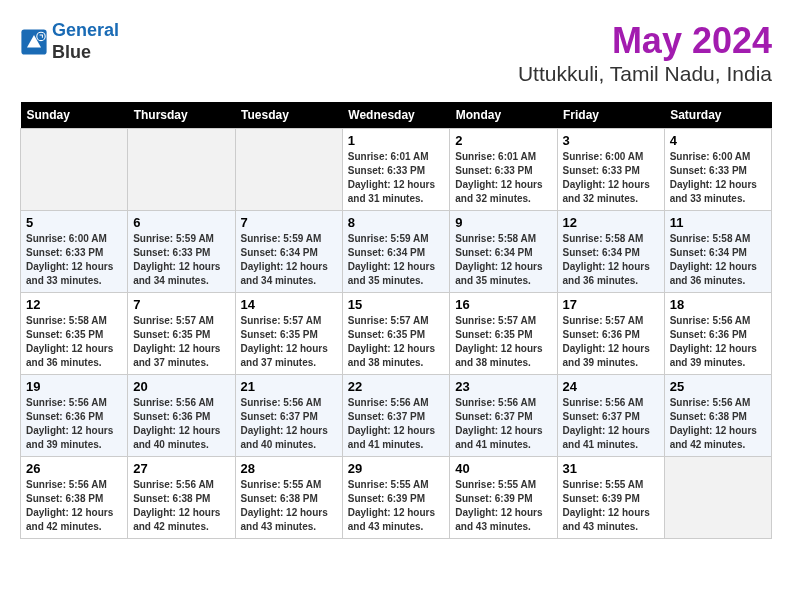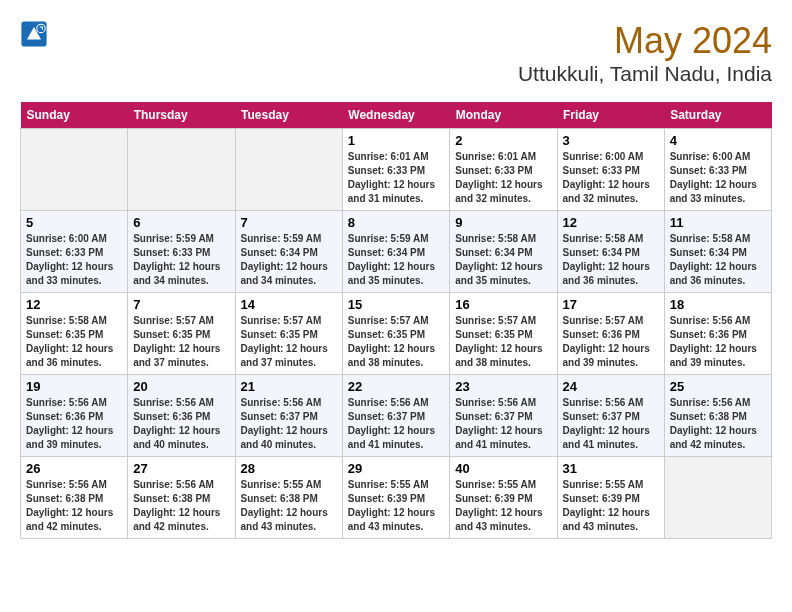--- a/index.html
+++ b/index.html
@@ -32,34 +32,34 @@
     .logo-icon {
       width: 28px;
       height: 28px;
       margin-right: 4px;
     }
     .title-block {
       text-align: right;
     }
     .month-title {
       font-size: 36px;
-      font-weight: normal;
-      color: #a16207;
+      font-weight: bold;
+      color: #a21caf;
     }
     .location {
       font-size: 21px;
       color: #333;
     }
     table {
       width: 100%;
       border-collapse: collapse;
       font-size: 11px;
     }
     thead tr th {
-      background-color: #be185d;
+      background-color: #000000;
       color: #fff;
       text-align: left;
       padding: 6px 6px;
       font-size: 12px;
       font-weight: bold;
     }
     tbody tr td {
       border: 1px solid #ccc;
       vertical-align: top;
       padding: 4px 5px;
@@ -95,20 +95,24 @@
 
 <div class="header">
   <div class="logo">
     <svg class="logo-icon" viewBox="0 0 40 40">
       <rect x="2" y="2" width="36" height="36" rx="4" fill="#1a6bb5"></rect>
       <polygon points="10,28 20,10 30,28" fill="white"></polygon>
       <circle cx="30" cy="12" r="6" fill="#1a6bb5" stroke="white" stroke-width="1.5"></circle>
       <polygon points="26,8 34,8 34,16 26,16" fill="#1a6bb5"></polygon>
       <path d="M28,10 L32,10 L32,14" stroke="white" stroke-width="1.5" fill="none"></path>
     </svg>
+    <div class="logo-text">
+      <div><span>General</span></div>
+      <div>Blue</div>
+    </div>
   </div>
   <div class="title-block">
     <div class="month-title">May 2024</div>
     <div class="location">Uttukkuli, Tamil Nadu, India</div>
   </div>
 </div>
 
 <table>
   <thead>
     <tr>

